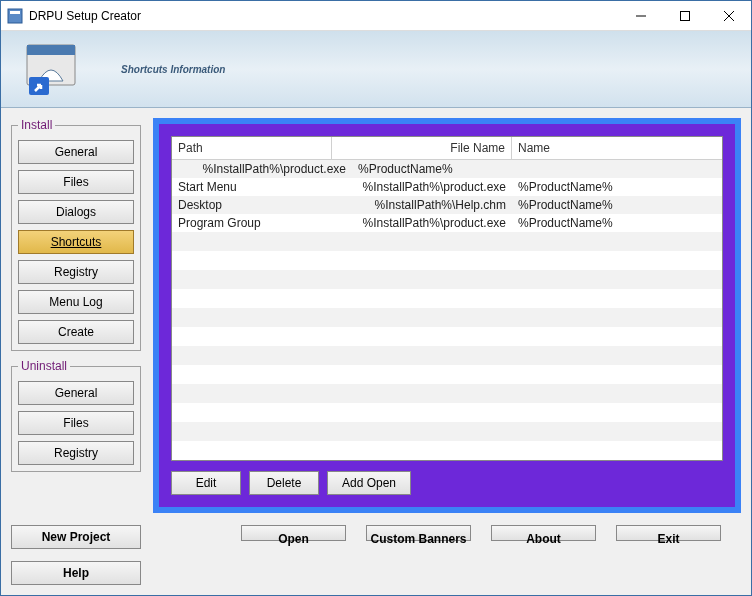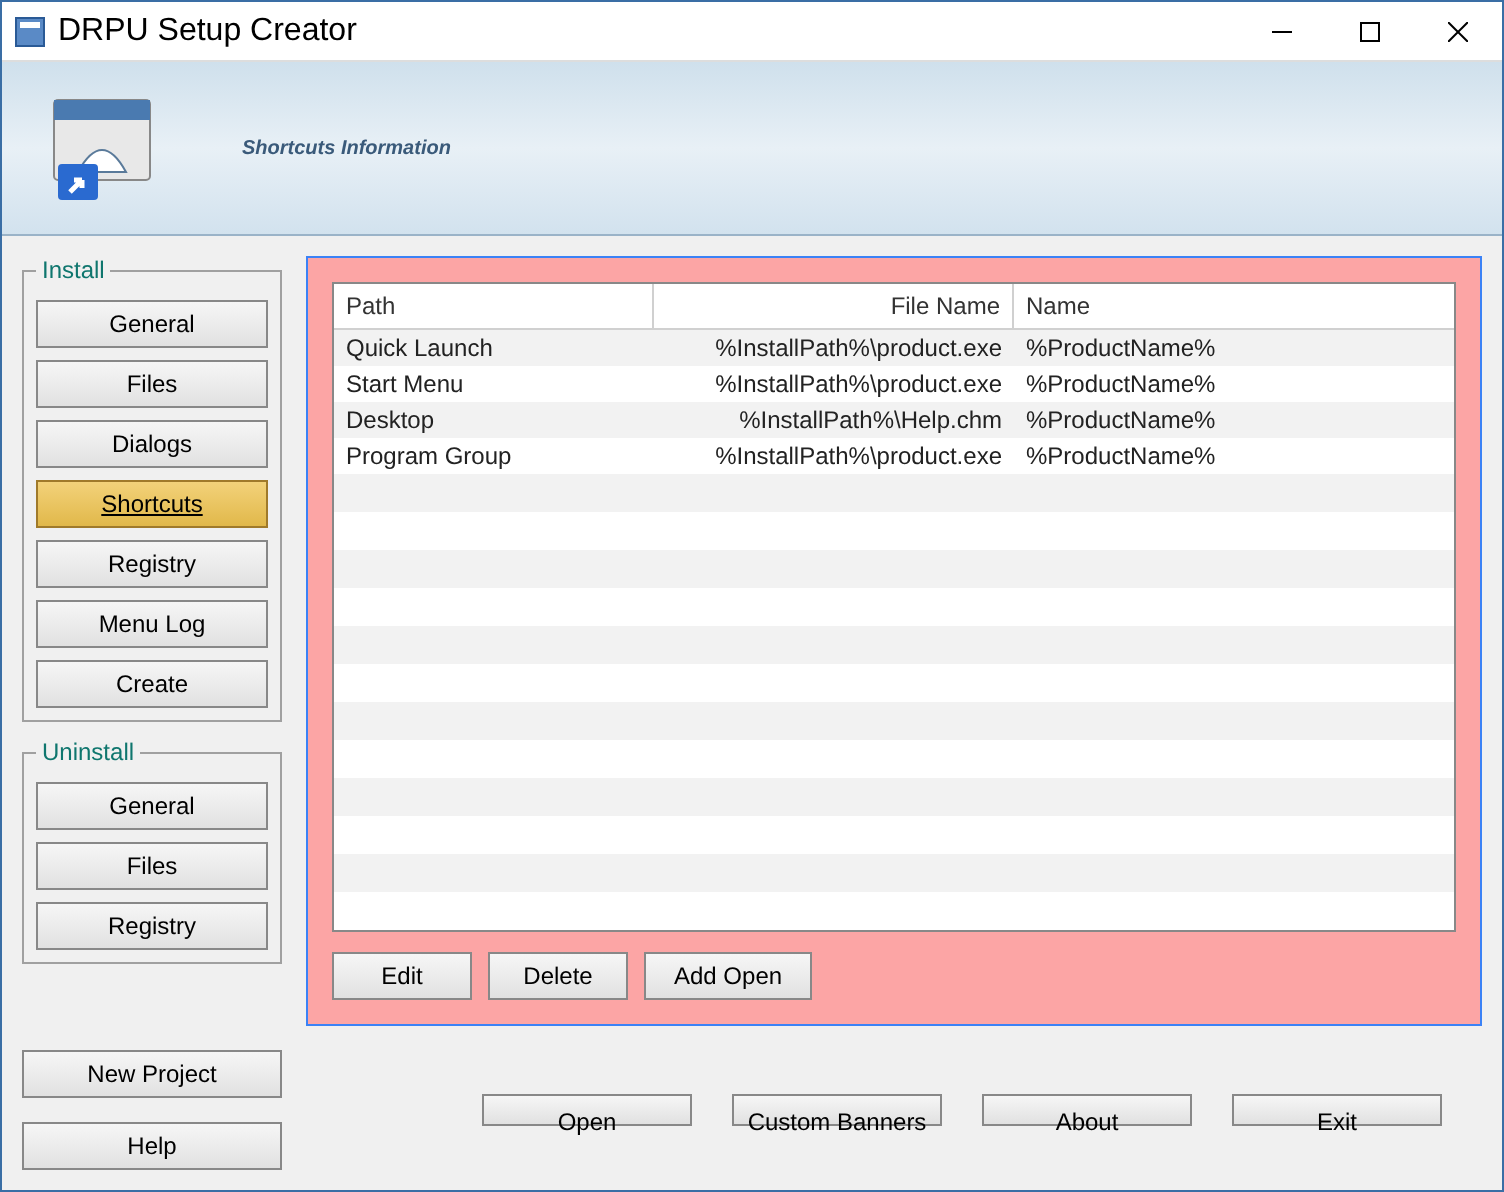--- a/index.html
+++ b/index.html
@@ -1,50 +1,50 @@
 <!DOCTYPE html>
 <html><head>
 <meta charset="utf-8">
 <style>
 * { box-sizing: border-box; margin: 0; padding: 0; font-family: "Segoe UI", Tahoma, sans-serif; font-size: 12px; }
 body { background: #fff; }
 .window { width: 752px; height: 596px; border: 1px solid #3a6ea5; display: flex; flex-direction: column; background: #fff; }
 .titlebar { height: 30px; background: #fff; display: flex; align-items: center; border-bottom: 1px solid #ddd; }
 .titlebar .icon { width: 16px; height: 16px; margin: 0 6px; }
-.titlebar .title { flex: 1; font-size: 16px; color: #000; }
+.titlebar .title { flex: 1; font-size: 12px; color: #000; }
 .titlebar .ctrl { width: 44px; height: 29px; display: flex; align-items: center; justify-content: center; cursor: default; }
 .header { height: 90px; background: linear-gradient(to bottom, #cfe0ec 0%, #e8f0f6 50%, #d2e2ee 100%); border-bottom: 1px solid #9ab3c8; display: flex; align-items: center; padding: 0 20px; }
 .header .logo { width: 60px; height: 60px; margin-right: 40px; display:flex; align-items:center; justify-content:center; }
 .header .htitle { font-size: 10px; font-weight: bold; font-style: italic; color: #3a5a7a; }
 .content { flex: 1; background: #f0f0f0; padding: 10px; display: flex; flex-direction: column; }
 .row1 { flex: 1; display: flex; gap: 12px; }
 .sidebar { width: 130px; display: flex; flex-direction: column; gap: 8px; }
 fieldset { border: 1px solid #a0a0a0; padding: 8px 6px 6px 6px; }
-fieldset legend { padding: 0 3px; color: #0f766e; }
+fieldset legend { padding: 0 3px; color: #701a75; }
 .sbtn { width: 100%; height: 24px; background: linear-gradient(#f6f6f6,#e1e1e1); border: 1px solid #888; margin-bottom: 6px; cursor: default; text-align: center; line-height: 22px; }
 .sbtn:last-child { margin-bottom: 0; }
 .sbtn.active { background: linear-gradient(#f3d27a,#e1b84a); border-color: #a07a2a; text-decoration: underline; }
-.main { flex: 1; display: flex; flex-direction: column; border: 1px solid #3b82f6; background: #fca5a5; padding: 12px; }
+.main { flex: 1; display: flex; flex-direction: column; border: 6px solid #3b82f6; background: #6d28d9; padding: 12px; }
 .table { flex: 1; background: #fff; border: 1px solid #888; overflow: hidden; }
 .thead, .trow { display: flex; }
 .thead { background: #fff; border-bottom: 1px solid #d0d0d0; }
 .th { padding: 4px 6px; border-right: 1px solid #d0d0d0; font-weight: normal; color: #333; }
 .th:last-child { border-right: none; }
 .trow { border-bottom: 0; }
 .trow:nth-child(odd) { background: #f2f2f2; }
 .trow:nth-child(even) { background: #fff; }
 .td { padding: 2px 6px; color: #222; white-space: nowrap; overflow: hidden; }
 .c1 { width: 160px; }
 .c2 { width: 180px; text-align: right; }
 .c3 { flex: 1; }
 .blank-rows { flex:1; }
 .blank-rows .trow { height: 19px; }
 .mainbtns { display: flex; gap: 8px; margin-top: 10px; }
 .btn { height: 24px; padding: 0 14px; min-width: 70px; background: linear-gradient(#f6f6f6,#e1e1e1); border: 1px solid #888; cursor: default; text-align:center; line-height:22px;}
-.footer { display: flex; align-items: center; margin-top: 12px; gap: 20px; }
+.footer { display: flex; align-items: flex-start; margin-top: 12px; gap: 20px; font-weight: bold; }
 .footer .left { width: 130px; display:flex; flex-direction:column; gap:6px;}
 .footer .right { flex: 1; display: flex; gap: 20px; justify-content: center; padding: 0 20px 0 80px;}
 .bigbtn { height: 16px; flex: 1; max-width: 110px; background: linear-gradient(#f6f6f6,#e1e1e1); border: 1px solid #888; text-align:center; line-height:26px; cursor:default;}
 </style>
 </head>
 <body>
 
 <div class="window">
 
   <div class="titlebar">
@@ -113,21 +113,20 @@
 
       <div class="main">
         <div class="table">
           <div class="thead">
             <div class="th c1">Path</div>
             <div class="th c2">File Name</div>
             <div class="th c3">Name</div>
           </div>
           <div id="tbody">
               <div class="trow">
-                <div class="td c1">Quick Launch</div>
                 <div class="td c2">%InstallPath%\product.exe</div>
                 <div class="td c3">%ProductName%</div>
               </div>
               <div class="trow">
                 <div class="td c1">Start Menu</div>
                 <div class="td c2">%InstallPath%\product.exe</div>
                 <div class="td c3">%ProductName%</div>
               </div>
               <div class="trow">
                 <div class="td c1">Desktop</div>

